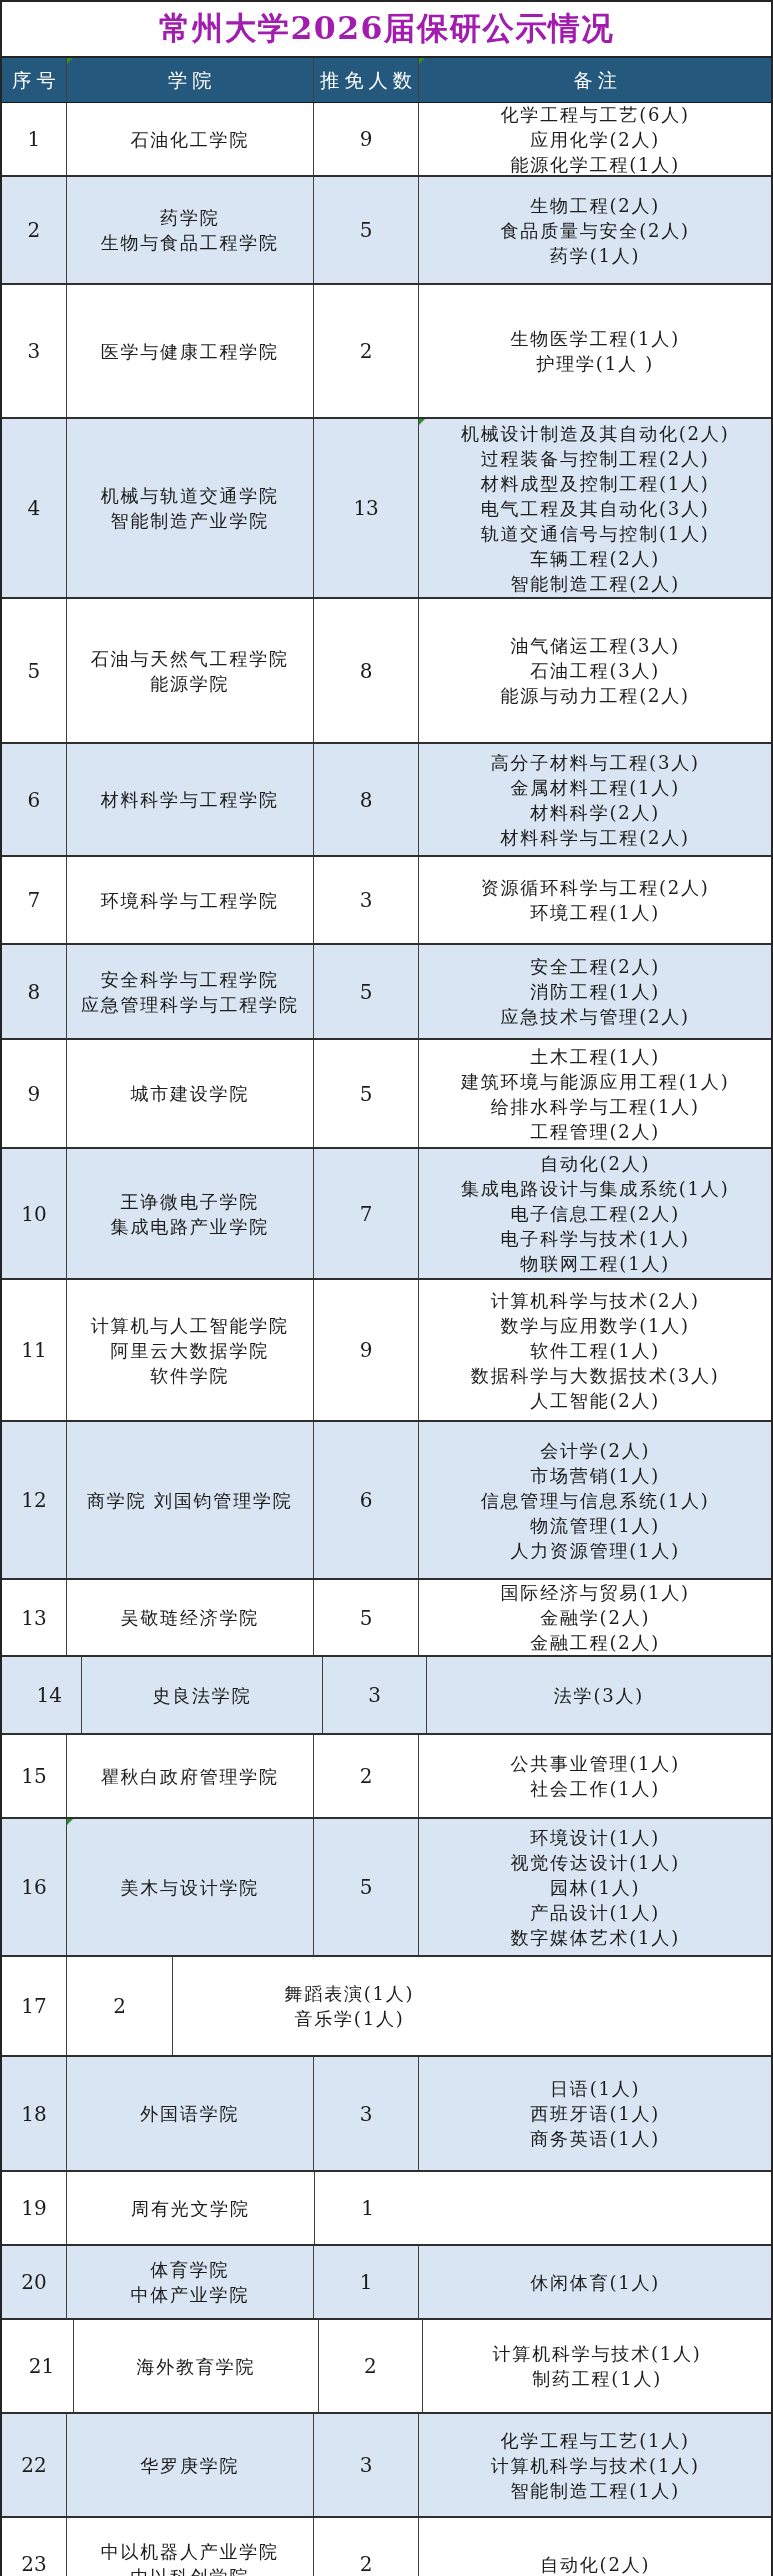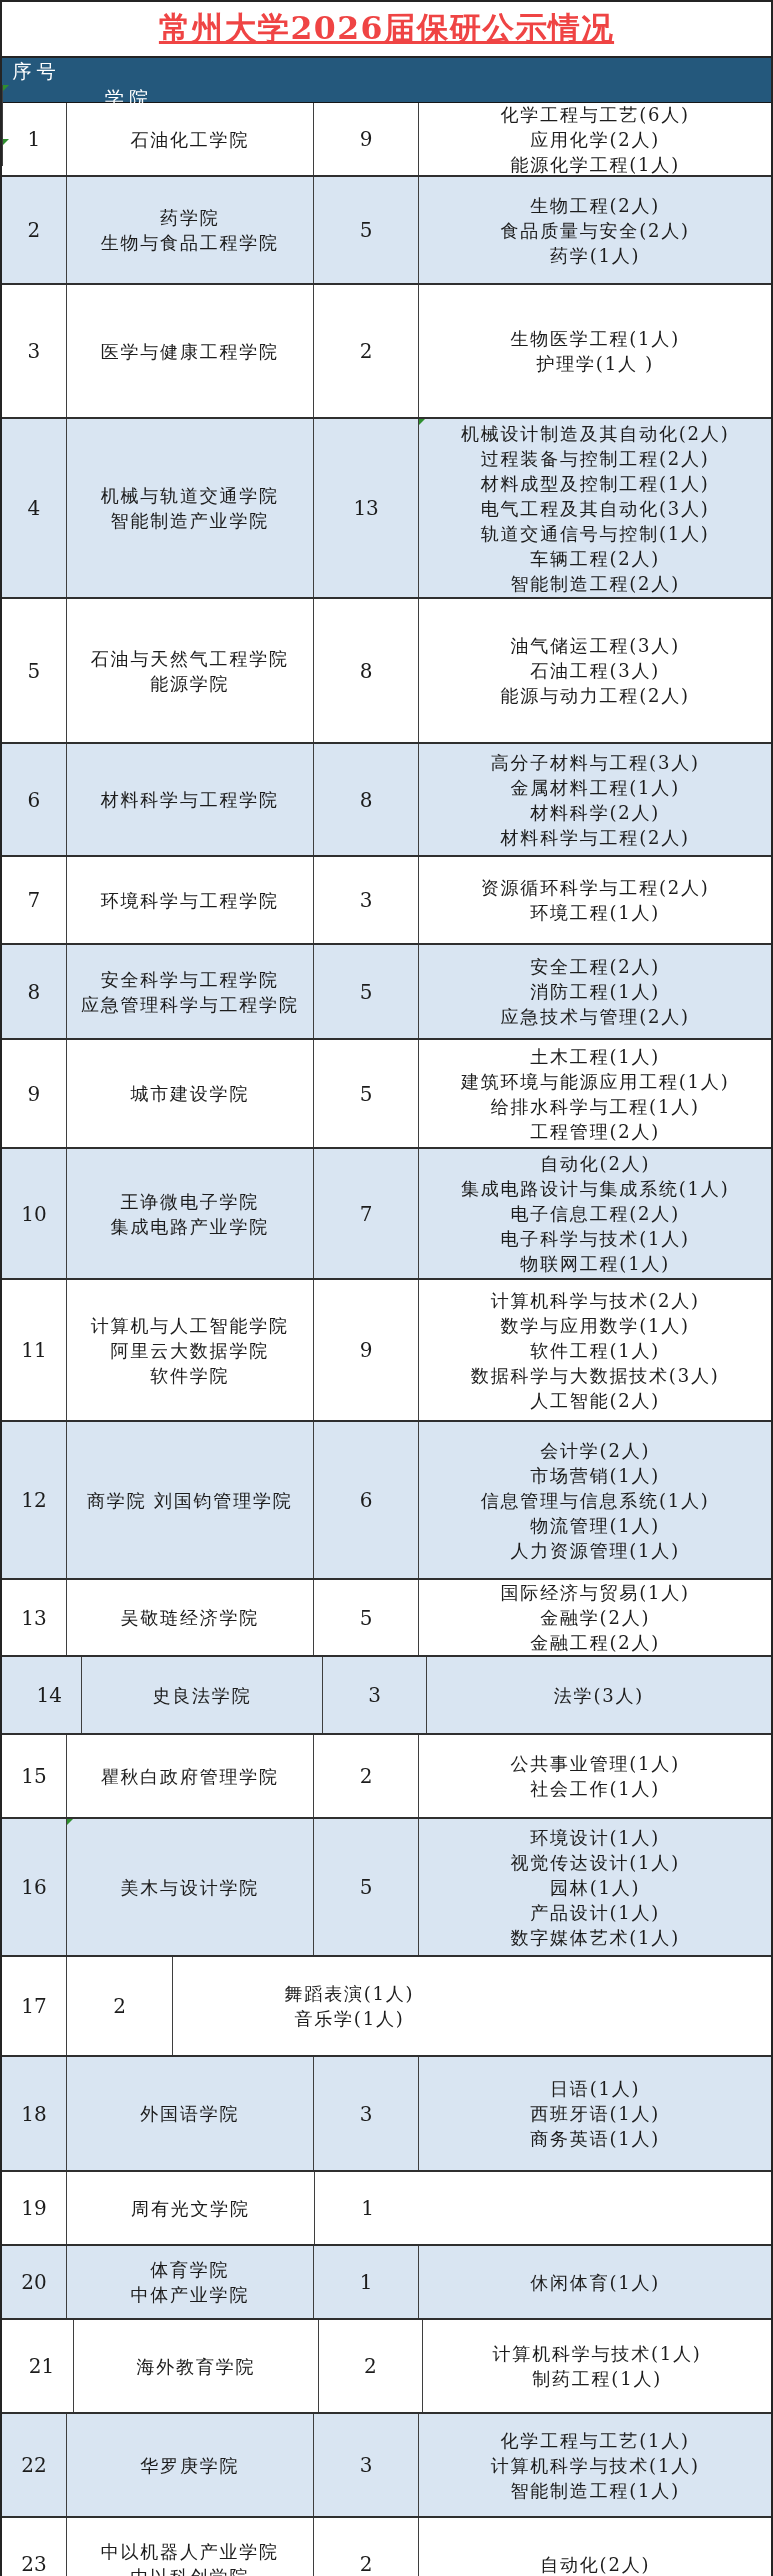--- a/index.html
+++ b/index.html
@@ -7,21 +7,21 @@
        font-family:"DejaVu Serif","Liberation Serif",serif;color:#1c1c1c;}
   .sheet{position:absolute;left:0;top:0;width:773px;height:2576px;
          box-sizing:border-box;display:flex;flex-direction:column;}
   .table-frame{box-sizing:border-box;border:2.1px solid #242424;background:#fff;
                display:flex;flex-direction:column;}
   
   .title-row{height:54px;display:flex;align-items:center;justify-content:center;
              border-bottom:2.1px solid #242424;background:#fff;}
   .title-row .t{font-size:31.5px;font-weight:bold;letter-spacing:1.4px;}
   
-  .header-row{height:44px;display:flex;color:#fff;border-bottom:1.4px solid #161616;flex-direction:column;}
+  .header-row{height:44px;display:flex;color:#fff;border-bottom:1.4px solid #161616;}
   .header-row .cell{display:flex;align-items:center;justify-content:center;
                     font-size:19.3px;letter-spacing:5px;text-indent:5px;position:relative;}
   
   .c1{width:64px;}
   .c2{width:248px;border-left:1.4px solid #3f3f3f;}
   .c3{width:106px;border-left:1.4px solid #3f3f3f;}
   .c4{width:354px;border-left:1.4px solid #3f3f3f;}
   .cell{box-sizing:border-box;}
   
   .row{display:flex;background:#ffffff;border-top:2.1px solid #2f2f2f;}
@@ -38,21 +38,21 @@
   .after-strip{flex:1;position:relative;background:#ededed;margin-top:2.1px;}
   .after-strip .gap{position:absolute;top:0;bottom:0;width:4.3px;background:#ffffff;}
 </style>
 </head>
 <body>
 
 <div class="sheet">
   <div class="table-frame">
 
     <div class="title-row">
-      <div class="t" style="color: #ef4444; text-decoration: underline;">常州大学2026届保研公示情况</div>
+      <div class="t" style="color: #a21caf;">常州大学2026届保研公示情况</div>
     </div>
 
     <div class="header-row" style="background: rgb(36, 88, 124); color: rgb(255, 255, 255);">
       <div class="cell c1">
           <span>序号</span>
         </div>
       <div class="cell c2">
           <span>学院</span>
           <div class="gmark" style="border-top-color: rgb(47, 143, 47);"></div>
         </div>

